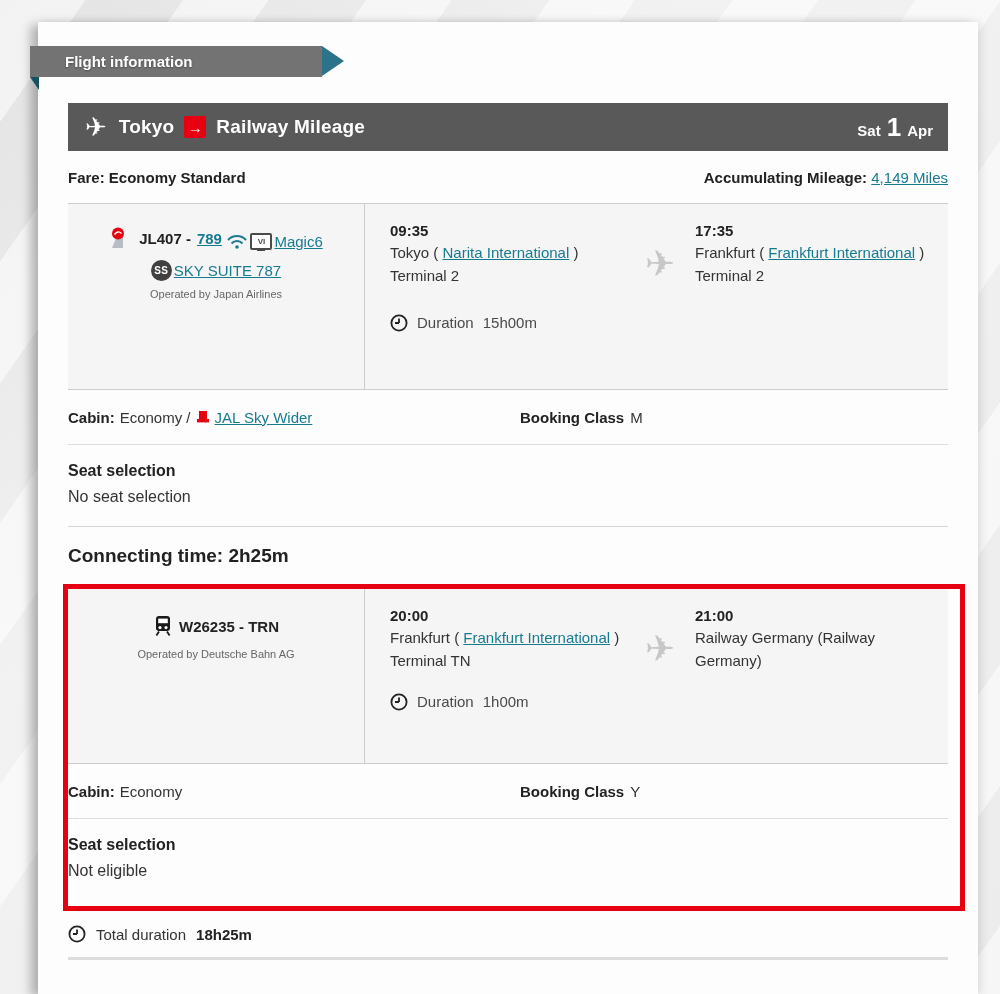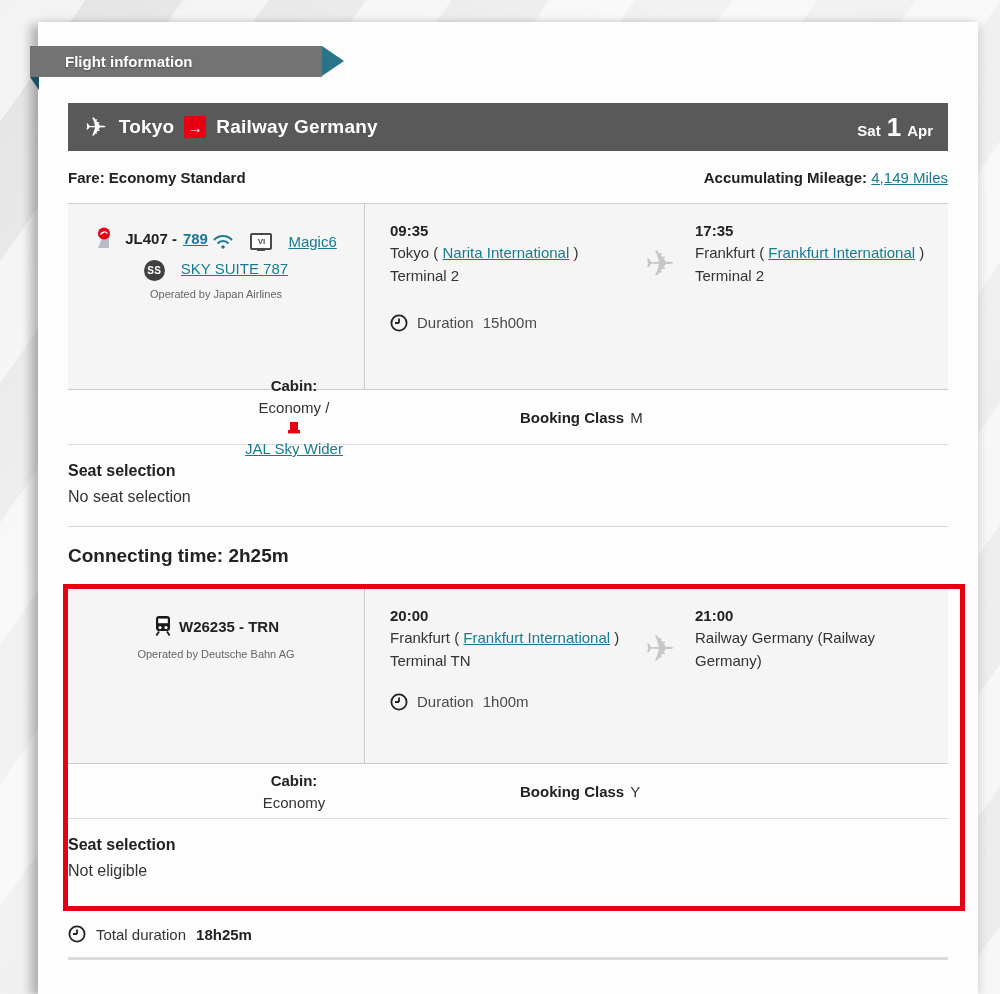--- a/index.html
+++ b/index.html
@@ -70,32 +70,32 @@
   }
   .seg-mid { width:260px; padding:18px 0 16px 25px; }
   .seg-planecol { width:70px; display:flex; justify-content:center; padding-top:42px; }
   .seg-planecol .plane-glyph { font-size:36px; color:#c7c7c7; line-height:1; }
   .seg-right { flex:1; padding:18px 4px 16px 0; }
   .seg1 { min-height:187px; }
   .seg2 { min-height:175px; }
 
   .flightline { font-size:15px; font-weight:bold; color:#222; display:inline-flex; align-items:center; gap:6px; }
   .flightline a.link { font-weight:bold; }
-  .svcline { margin-top:6px; font-size:15px; display:inline-flex; gap:16px; }
+  .svcline { margin-top:6px; font-size:15px; display:inline-flex; align-items:center; gap:2px; }
   .operated { margin-top:7px; font-size:11px; color:#666; }
 
   .time { font-size:15px; font-weight:bold; color:#222; }
   .place { font-size:15px; color:#333; line-height:1.55; margin-top:2px; max-width:238px; }
   .terminal { font-size:15px; color:#333; line-height:1.55; }
   .duration-line { margin-top:26px; display:flex; align-items:center; gap:9px; font-size:15px; color:#4a4a4a; }
   .seg2 .duration-line { margin-top:20px; }
 
   
   .cabin-row { display:flex; align-items:center; height:55px; font-size:15px; border-bottom:1px solid #ddd; }
-  .cabin-left { width:452px; display:flex; align-items:center; gap:5px;flex-direction:column; }
+  .cabin-left { width:452px; display:flex; align-items:center; gap:5px; }
   .bold { font-weight:bold; color:#222; }
   .booking { display:flex; gap:6px; }
 
   
   .seat-row { padding:17px 0 20px; font-size:16px; border-bottom:1px solid #d6d6d6; }
   .seat-row .seat-title { font-weight:bold; color:#222; margin-bottom:8px; }
 
   
   .connect-row { height:57px; display:flex; align-items:center; font-size:19px; font-weight:bold; color:#222; }
 
@@ -136,21 +136,21 @@
     <span class="tip"></span>
     <span class="fold"></span>
   </div>
 
   <div class="card-inner">
 
     <div class="route-bar">
       <span class="plane-glyph">✈</span>
       <span class="route-name">Tokyo</span>
       <span class="route-arrow">→</span>
-      <span class="route-name">Railway Germany</span>
+      <span class="route-name">Railway Mileage</span>
       <span class="route-date">
         <span class="d-day">Sat</span>
         <span class="d-num">1</span>
         <span class="d-month">Apr</span>
       </span>
     </div>
 
     <div class="fare-row">
       <span class="fare-label">Fare: Economy Standard</span>
       <span class="mileage">

